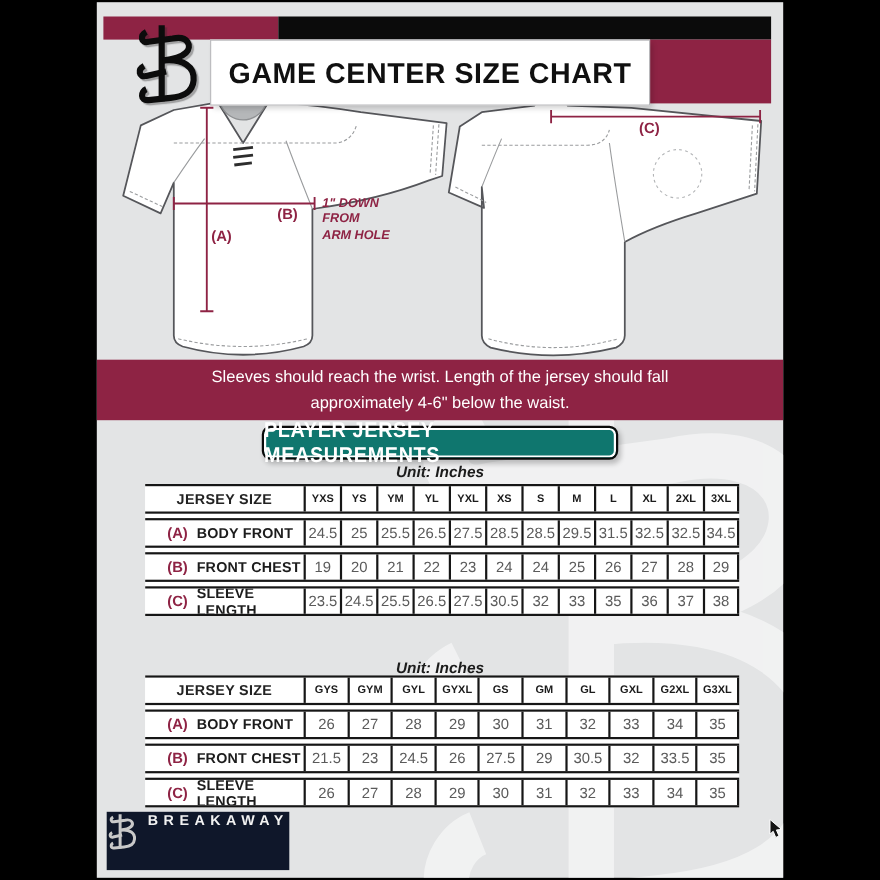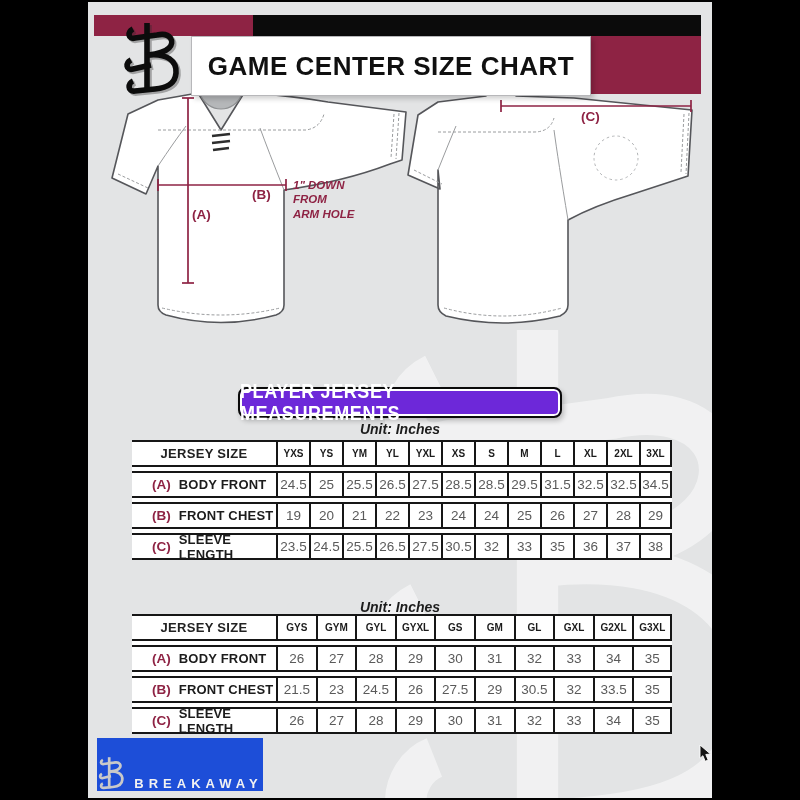--- a/index.html
+++ b/index.html
@@ -26,21 +26,21 @@
   .ann-cap{font-style:italic;font-weight:bold;font-size:12px;line-height:1.25;}
   .ann-cap.small{font-size:11.5px;}
   .center-cap{width:110px;text-align:center;font-size:11px;}
 
   
   .banner{position:absolute;left:0;top:325px;width:624px;height:55px;background:#8E2344;
           display:flex;align-items:center;justify-content:center;z-index:2;}
   .banner div{color:#fff;font-size:15px;line-height:1.55;text-align:center;}
 
   
-  .pill{position:absolute;left:150px;width:324px;height:31px;background:#6d28d9;border:2px solid #0a0a0a;
+  .pill{position:absolute;left:150px;width:324px;height:31px;background:#0f766e;border:2px solid #0a0a0a;
         border-radius:8px;box-shadow:2px 3px 5px rgba(0,0,0,.22), inset 0 0 0 2px #fff;
         display:flex;align-items:center;justify-content:center;z-index:2;box-sizing:border-box;}
   .pill span{color:#fff;font-weight:800;font-size:18px;letter-spacing:.6px;transform:scaleY(1.08);}
   .unit{position:absolute;left:0;width:624px;text-align:center;font-style:italic;font-weight:bold;
         font-size:14px;color:#1c1c1c;z-index:2;}
 
   
   .size-table{position:absolute;left:44px;width:540px;background:#fff;z-index:2;}
   .t-row{display:grid;background:#fff;border-top:2px solid #161616;border-bottom:2px solid #161616;
          height:27px;margin-bottom:4px;box-sizing:border-box;}
@@ -50,22 +50,22 @@
   .t-cell:first-child{border-left:none;}
   .t-cell:last-child{border-right:2px solid #161616;}
   .t-corner{font-size:13px;font-weight:bold;color:#222;letter-spacing:.3px;}
   .t-size{font-weight:bold;font-size:10px;color:#1b1b1b;}
   .t-val{font-size:13.5px;color:#5a5a5a;}
   .t-label{justify-content:flex-start;padding-left:20px;gap:8px;}
   .t-key{color:#8E2344;font-weight:800;font-size:13.5px;}
   .t-name{color:#1c1c1c;font-weight:bold;font-size:13px;letter-spacing:.2px;}
 
   
-  .footer-black{position:absolute;left:9px;top:736px;width:166px;height:53px;background:#1d4ed8;
-                display:flex;align-items:flex-end;justify-content:center;gap:9px;z-index:2;}
+  .footer-black{position:absolute;left:9px;top:736px;width:166px;height:53px;background:#0f172a;
+                display:flex;align-items:flex-start;justify-content:center;gap:9px;z-index:2;}
   .footer-brand{color:#f2f2f2;font-weight:bold;font-size:13px;letter-spacing:5px;}
   .footer-maroon{position:absolute;left:175px;top:736px;width:438px;height:53px;background:#8E2344;
                  display:flex;align-items:center;z-index:2;box-sizing:border-box;padding:4px 10px;}
   .footer-maroon div{color:#fff;font-size:12.3px;line-height:1.33;}
 
   .watermark{position:absolute;right:-90px;bottom:-70px;z-index:1;opacity:.5;}
   .cursor{position:absolute;left:699px;top:744px;z-index:9;}
 </style>
 </head>
 <body>
@@ -146,20 +146,24 @@
 
   <div class="ann ann-key" style="left:104px;top:205px;">(A)</div>
   <div class="ann ann-key" style="left:164px;top:185px;">(B)</div>
   <div class="ann ann-cap small pre" style="left:205px;top:176px;">1" DOWN
 FROM
 ARM HOLE</div>
   <div class="ann ann-key" style="left:493px;top:107px;">(C)</div>
   <div class="ann ann-cap center-cap pre" style="left:362px;top:66px;">CENTER OF
 BACK NECK</div>
 
+  <div class="banner">
+    <div class="pre">Sleeves should reach the wrist. Length of the jersey should fall
+approximately 4-6" below the waist.</div>
+  </div>
 
   <svg class="watermark" width="470" height="560" viewBox="0 0 62 76">
     <g fill="none" stroke="#ffffff" stroke-width="5.6">
       <path d="M27 3 L27 72"></path>
       <path d="M13 9 C7 12 8 20 15 18 L37 15 C51 12 55 22 49 28 C45 32 37 34 28 35"></path>
       <path d="M11 40 C5 43 6 51 13 49 L31 45"></path>
       <path d="M28 35 C47 33 57 41 56 53 C55 65 45 68 35 69 L15 71 C7 72 8 63 13 61"></path>
     </g>
   </svg>
 

